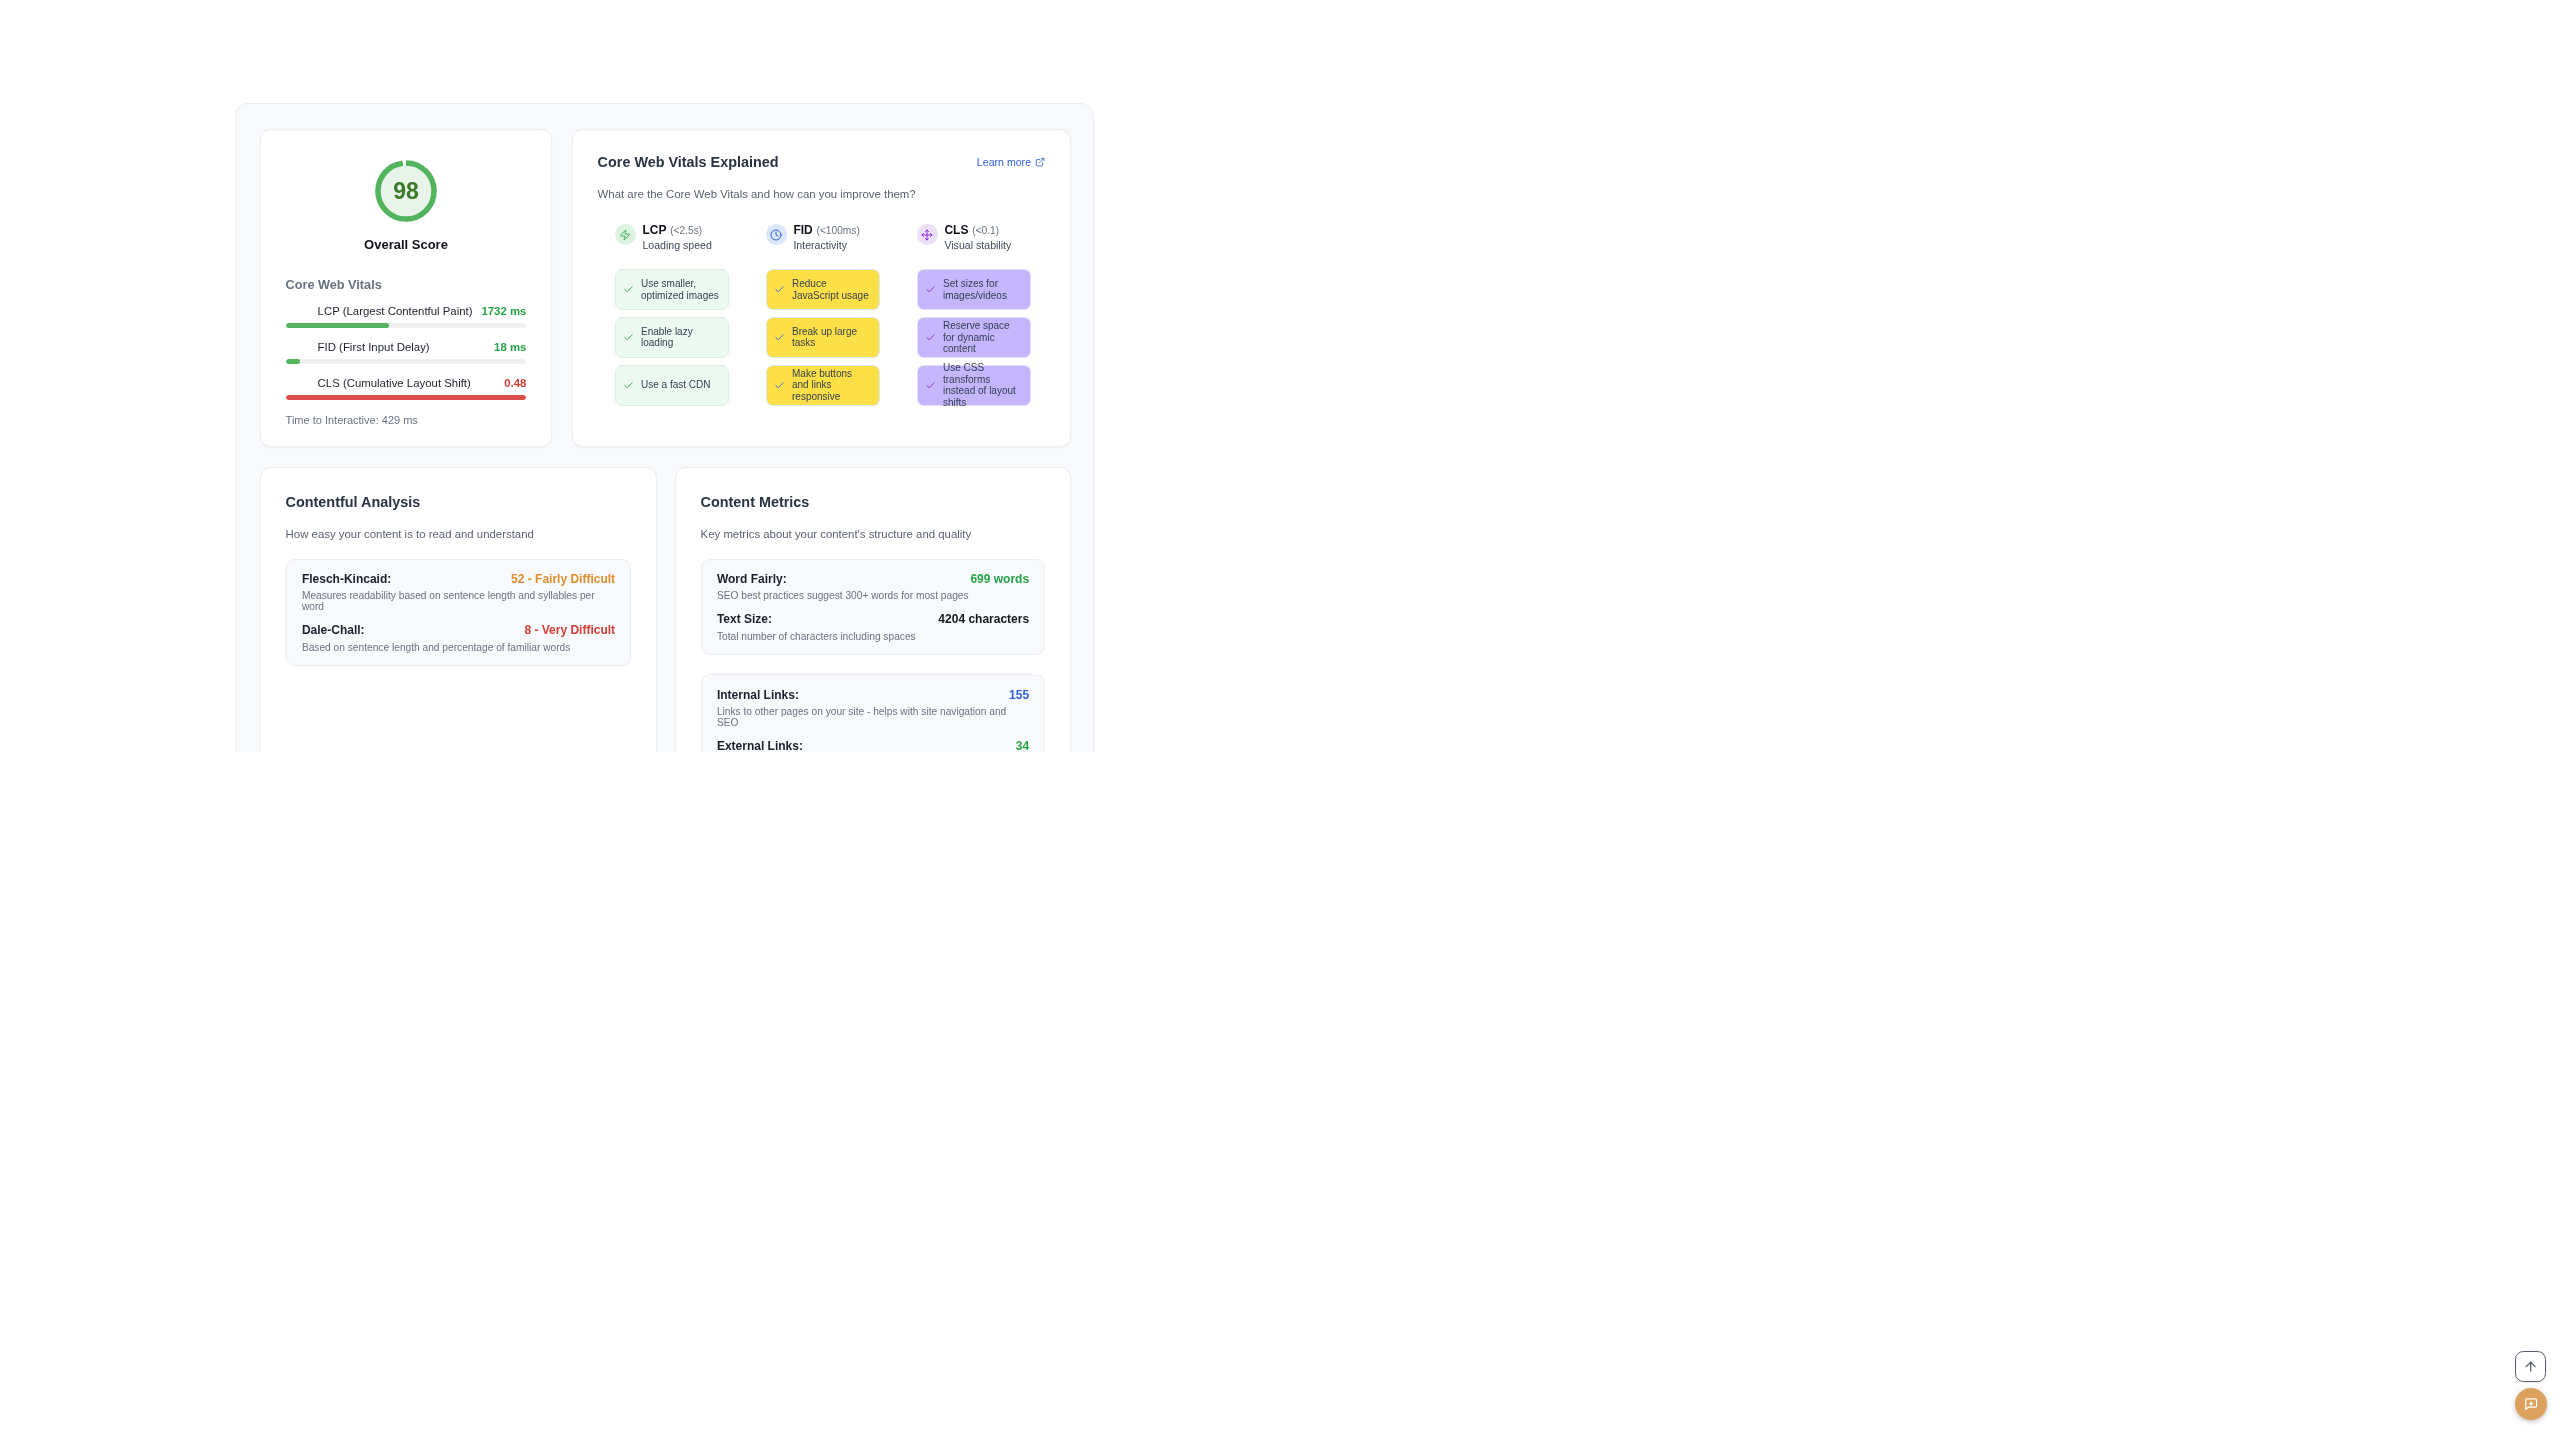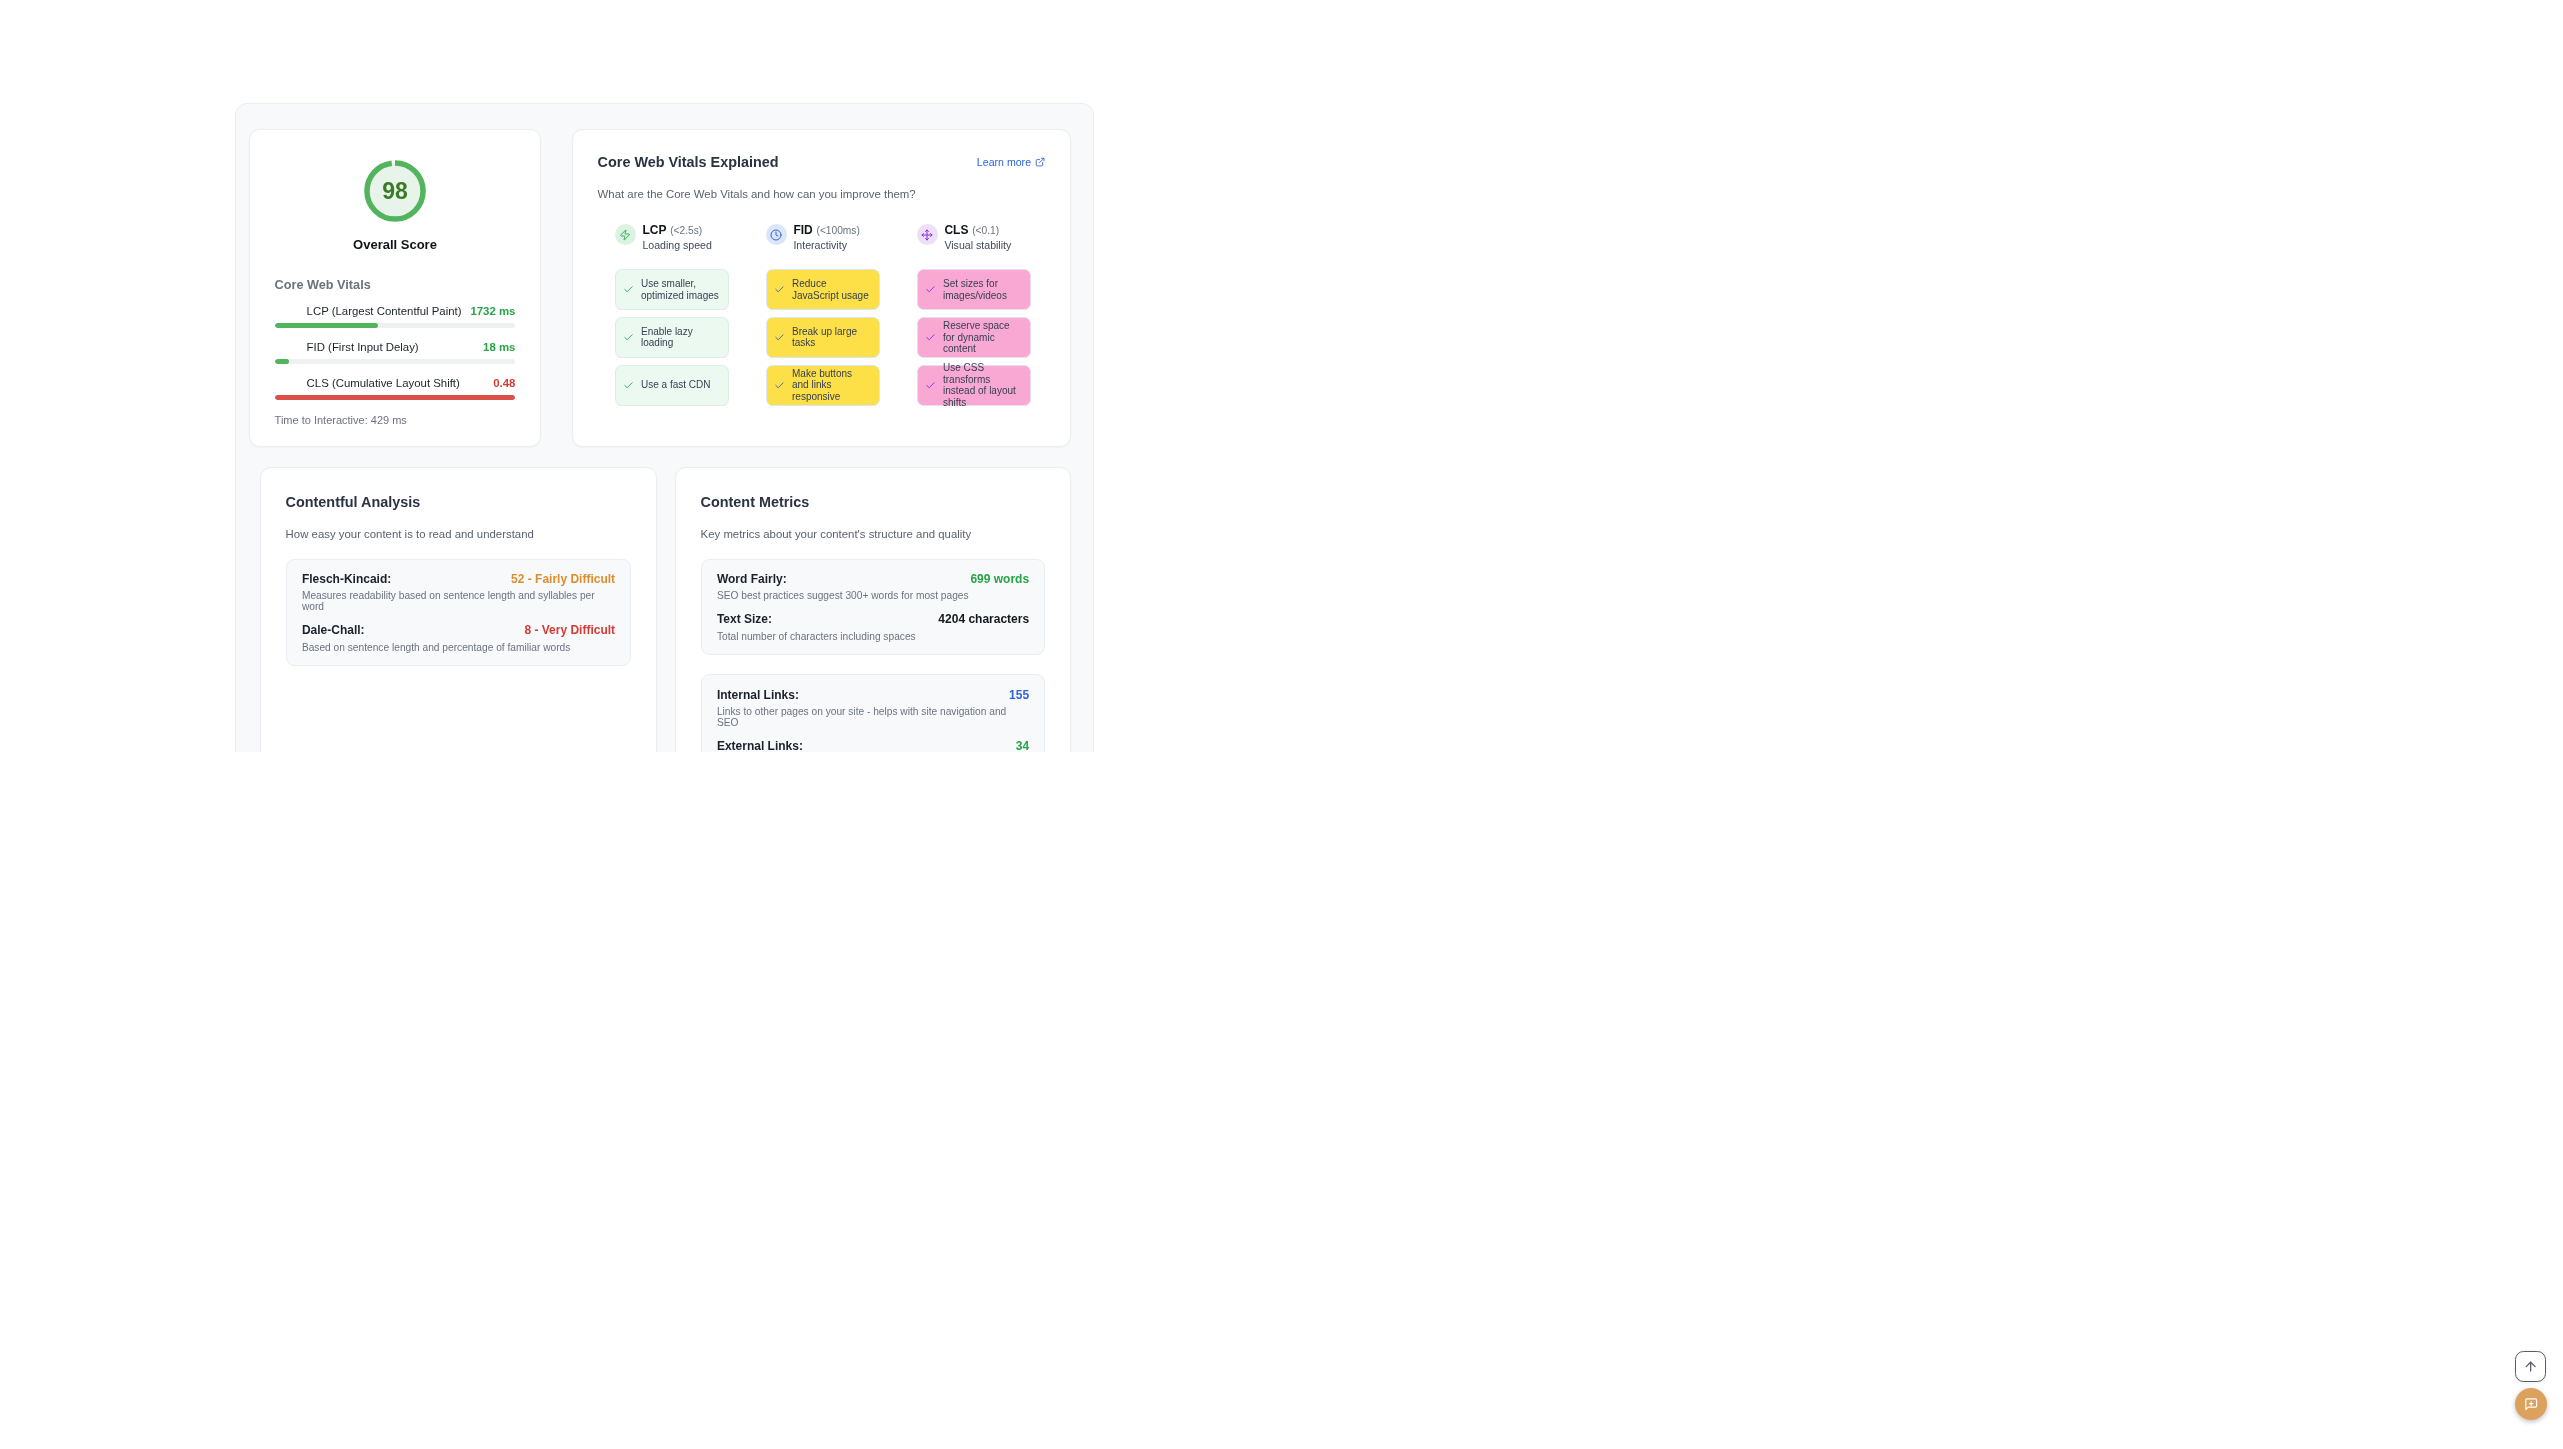--- a/index.html
+++ b/index.html
@@ -14,21 +14,21 @@
   .h1-title { font-size:23px; font-weight:700; color:#15181e; letter-spacing:-0.3px; }
   .page-sub { margin-top:12px; font-size:12.3px; color:#5a6270; }
 
   
   .outer-panel { position:absolute; left:235px; top:103px; width:859px; height:856px;
     background:#f7f9fb; border:0.8px solid #e9edf2; border-radius:12px; }
   .card { position:absolute; background:#ffffff; border:0.8px solid #eceef2; border-radius:11px;
     box-shadow:0 0.8px 1.7px rgba(16,24,40,.04); }
 
   
-  .score-card { left:13px; top:25.4px; width:292px; height:318px; padding:0 24.6px; }
+  .score-card { left:24px; top:25.4px; width:292px; height:318px; padding:0 24.6px; }
   .ring-wrap { width:68px; height:68px; margin:27px auto 0; position:relative; }
   .ring-num { position:absolute; inset:0; display:flex; align-items:center; justify-content:center;
     font-size:23px; font-weight:700; color:#3b7a28; }
   .overall-label { text-align:center; margin-top:12px; font-size:13px; font-weight:700; color:#10131a; }
   .cwv-heading { margin-top:26px; font-size:12.7px; font-weight:700; color:#69727f; }
   .metric-row { margin-top:12.7px; }
   .mr-top { display:flex; justify-content:space-between; align-items:baseline; }
   .mr-label { font-size:11.4px; color:#1c212b;padding-left:32px; }
   .mr-val { font-size:11.4px; font-weight:700; }
   .val-green { color:#27a348; }
@@ -61,21 +61,21 @@
   .vh-abbr { font-size:12px; font-weight:700; color:#10131a; }
   .vh-thresh { font-size:10.2px; color:#69727f; font-weight:400; }
   .vh-desc { margin-top:1.7px; font-size:10.6px; color:#3f4a5a; }
   .tips-grid { margin:18px 0 0 17px; display:grid; grid-template-columns:repeat(3,114px);
     grid-auto-rows:41px; column-gap:37px; row-gap:6.8px; }
   .tip { display:flex; align-items:center; gap:6.8px; padding:3.4px 7.6px; border-radius:6.8px;
     font-size:10px; line-height:1.16; color:#333f50; }
   .tip svg { width:11px; height:11px; flex:0 0 auto; }
   .tip-green  { background:#ecf9f0; border:0.8px solid #d9efdf; } .tip-green svg  { stroke:#27a348; }
   .tip-blue   { background:#fde047; border:0.8px solid #dbe7f6; } .tip-blue svg   { stroke:#3563d8; }
-  .tip-purple { background:#f9a8d4; border:0.8px solid #e8ddf3; } .tip-purple svg { stroke:#8b30d9; }
+  .tip-purple { background:#c4b5fd; border:0.8px solid #e8ddf3; } .tip-purple svg { stroke:#8b30d9; }
 
   
   .readability-card { left:24px; top:363px; width:397px; height:449px; padding:26px 24.6px; }
   .content-card { left:439px; top:363px; width:396px; height:449px; padding:26px 24.6px; }
   .metric-box { margin-top:18.6px; background:#f8f9fb; border:0.8px solid #e9ecf1; border-radius:8.5px;
     padding:12.7px 15.3px; }
   .mb-row { display:flex; justify-content:space-between; align-items:baseline; }
   .mb-label { font-size:12px; font-weight:700; color:#1a202c; }
   .mb-val { font-size:12px; font-weight:700; }
   .mb-desc { margin-top:4.2px; font-size:10.2px; color:#6b7280; }

